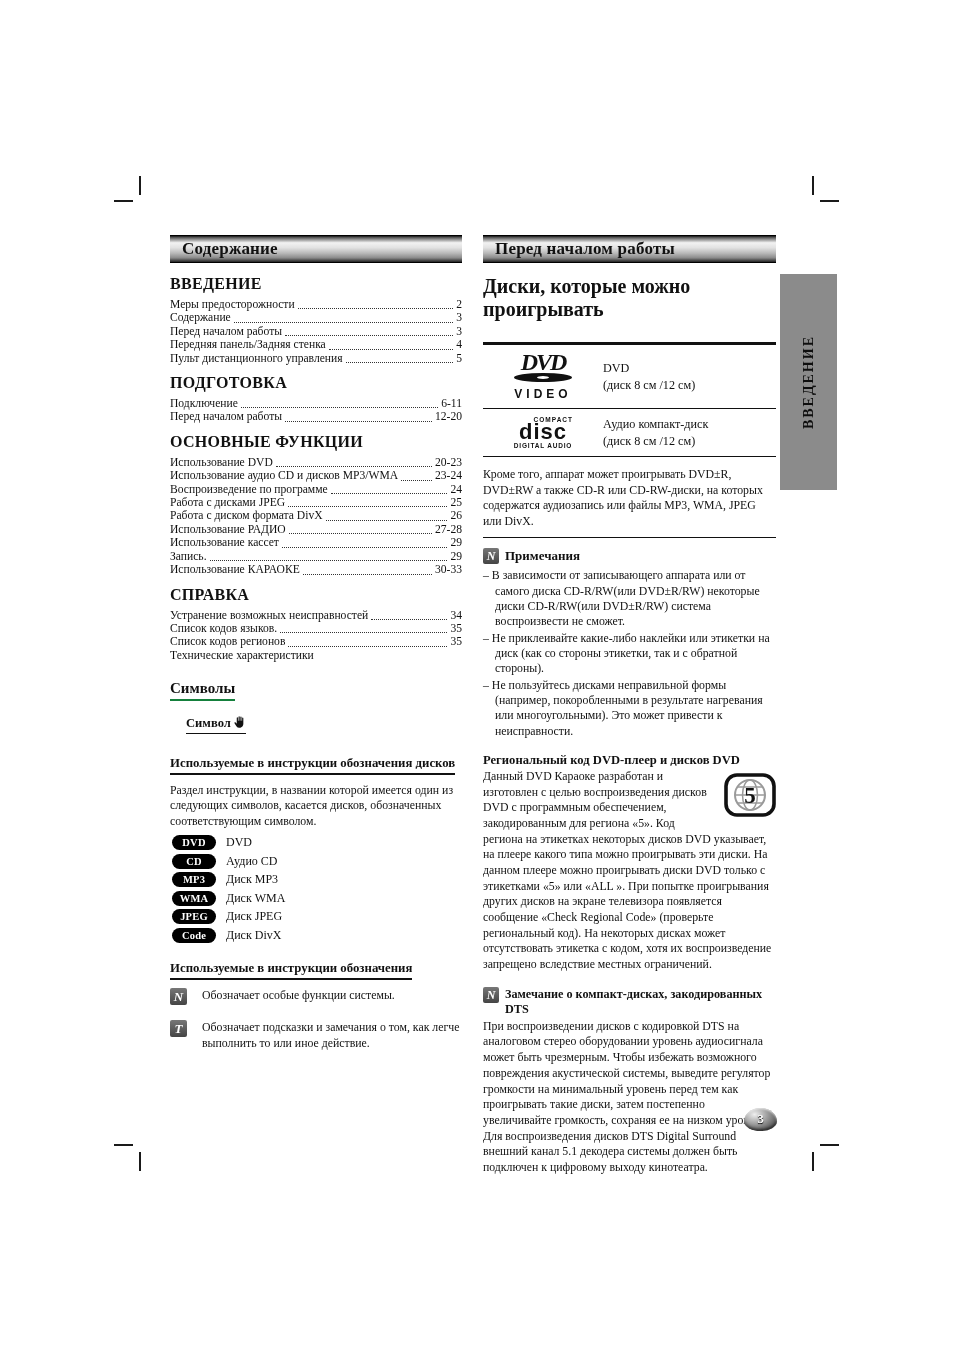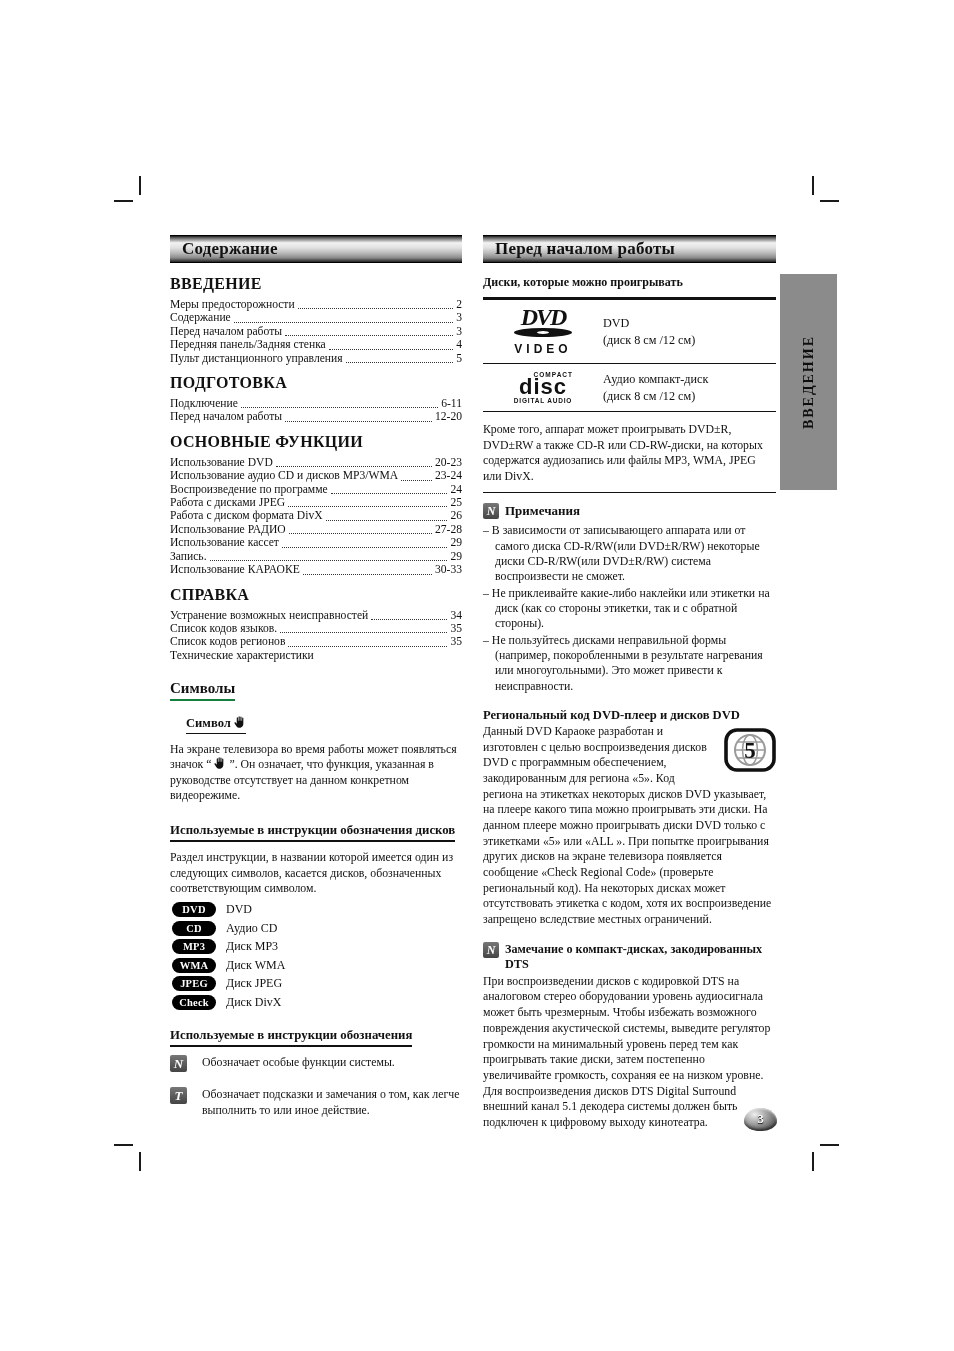--- a/index.html
+++ b/index.html
@@ -50,21 +50,21 @@
   .nota-row{display:flex;gap:10px;margin:0 0 15px 0;align-items:flex-start;}
   .nota-icon{flex:0 0 22px;display:flex;justify-content:flex-start;}
   .grey-box{
     width:17px;height:17px;border-radius:2px;display:inline-flex;align-items:center;justify-content:center;
     background:linear-gradient(#777,#444);color:#fff;
     font-style:italic;font-weight:bold;font-size:13px;line-height:1;
   }
   .nota-text{font-size:11.8px;line-height:1.35;}
 
   
-  .h-discs{font-size:12px;font-weight:bold;border-bottom:3px solid #111;padding-bottom:7px;margin:2px 0 0 0;}
+  .h-discs{font-size:20px;font-weight:bold;border-bottom:3px solid #111;padding-bottom:21px;margin:2px 0 0 0;}
   .disc-table{width:100%;}
   .disc-trow{display:flex;align-items:center;border-bottom:1px solid #111;padding:7px 0;}
   .disc-logo-cell{flex:0 0 120px;display:flex;justify-content:center;}
   .disc-label{font-size:12.2px;line-height:1.35;}
 
   .dvd-logo{display:flex;flex-direction:column;align-items:center;width:78px;}
   .dvd-word{font-weight:bold;font-style:italic;font-size:24px;line-height:20px;letter-spacing:-2px;}
   .dvd-disc{width:58px;height:9px;border-radius:50%;background:#111;position:relative;margin-top:1px;}
   .dvd-disc i{position:absolute;left:50%;top:50%;width:12px;height:3px;margin:-1.5px 0 0 -6px;border-radius:50%;background:#fff;}
   .dvd-video{font-size:12px;font-weight:bold;letter-spacing:4px;margin-top:5px;font-family:"Liberation Sans",sans-serif;}
@@ -243,27 +243,20 @@
   <div class="sym-block">
     <div class="h-big">Символы</div>
     <div>
       <span class="h-sub">
         <span>Символ</span>
         <span class="hand-icon"><svg width="12" height="13" viewBox="0 0 14 15">
               <path d="M3.2 6.5 L3.2 2.2 Q3.2 1.4 3.9 1.4 Q4.6 1.4 4.6 2.2 L4.6 5.5 L5.3 5.5 L5.3 1 Q5.3 0.2 6 0.2 Q6.7 0.2 6.7 1 L6.7 5.4 L7.4 5.4 L7.4 1.3 Q7.4 0.5 8.1 0.5 Q8.8 0.5 8.8 1.3 L8.8 5.6 L9.5 5.6 L9.5 2.4 Q9.5 1.7 10.2 1.7 Q10.9 1.7 10.9 2.4 L10.9 9 Q10.9 12.5 7.5 13.5 Q4.5 14.3 2.8 11.8 L0.6 8.4 Q0.2 7.7 0.9 7.3 Q1.5 7 2 7.5 L3.2 9 Z" fill="#111"></path>
             </svg></span>
       </span>
     </div>
-    <p class="body-text">
-      <span>На экране телевизора во время работы может появляться значок “</span>
-      <span class="hand-icon"><svg width="12" height="13" viewBox="0 0 14 15">
-            <path d="M3.2 6.5 L3.2 2.2 Q3.2 1.4 3.9 1.4 Q4.6 1.4 4.6 2.2 L4.6 5.5 L5.3 5.5 L5.3 1 Q5.3 0.2 6 0.2 Q6.7 0.2 6.7 1 L6.7 5.4 L7.4 5.4 L7.4 1.3 Q7.4 0.5 8.1 0.5 Q8.8 0.5 8.8 1.3 L8.8 5.6 L9.5 5.6 L9.5 2.4 Q9.5 1.7 10.2 1.7 Q10.9 1.7 10.9 2.4 L10.9 9 Q10.9 12.5 7.5 13.5 Q4.5 14.3 2.8 11.8 L0.6 8.4 Q0.2 7.7 0.9 7.3 Q1.5 7 2 7.5 L3.2 9 Z" fill="#111"></path>
-          </svg></span>
-      <span>”. Он означает, что функция, указанная в руководстве отсутствует на данном конкретном видеорежиме.</span>
-    </p>
 
     <div class="h-sub-wide">Используемые в инструкции обозначения дисков</div>
     <p class="body-text">Раздел инструкции, в названии которой имеется один из следующих символов, касается дисков, обозначенных соответствующим символом.</p>
 
     <div style="margin:6px 0 4px 2px;">
       <div class="badge-row">
           <span class="pill">DVD</span>
           <span class="badge-label">DVD</span>
         </div>
       <div class="badge-row">
@@ -276,21 +269,21 @@
         </div>
       <div class="badge-row">
           <span class="pill">WMA</span>
           <span class="badge-label">Диск WMA</span>
         </div>
       <div class="badge-row">
           <span class="pill">JPEG</span>
           <span class="badge-label">Диск JPEG</span>
         </div>
       <div class="badge-row">
-          <span class="pill">Check</span>
+          <span class="pill">Code</span>
           <span class="badge-label">Диск DivX</span>
         </div>
     </div>
 
     <div class="h-sub-wide">Используемые в инструкции обозначения</div>
 
     <div class="nota-row">
       <span class="nota-icon">
           <span class="grey-box">N</span>
         </span>

